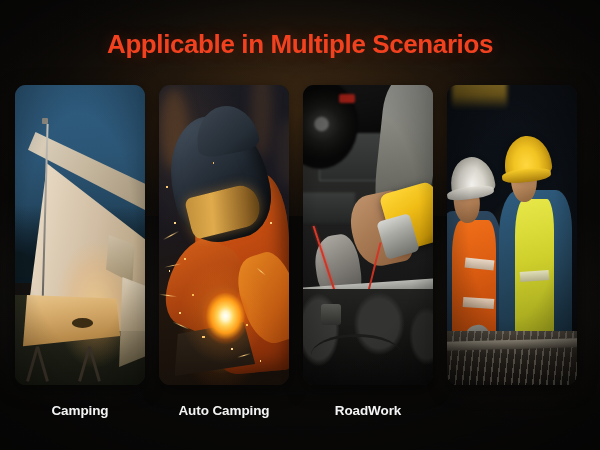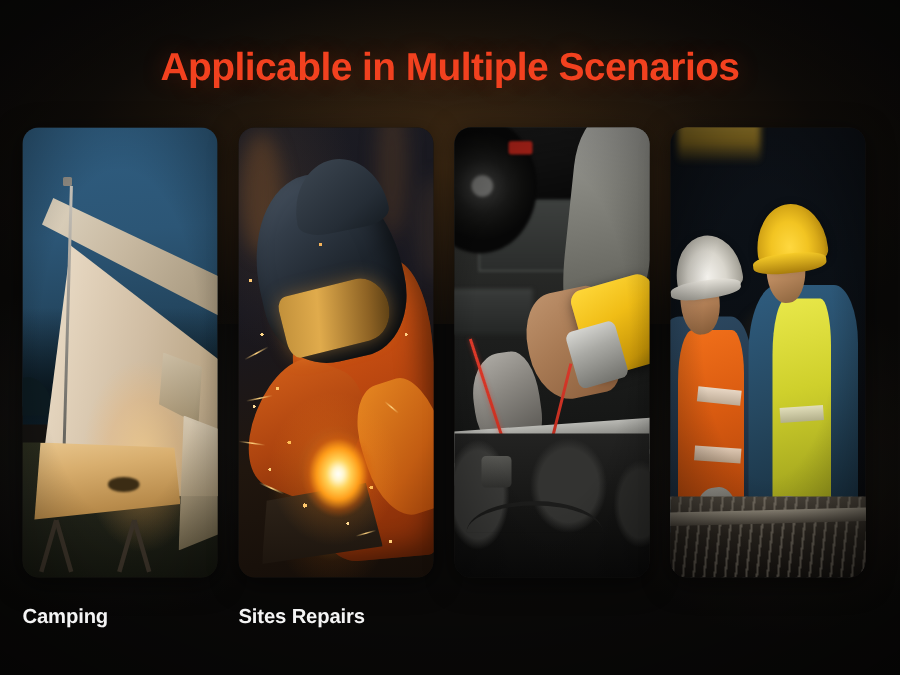--- a/index.html
+++ b/index.html
@@ -595,20 +595,21 @@
     position:absolute;
     top:399px; left:15px;
     width:570px; height:24px;
     display:flex;
     gap:14px;
     z-index:6;
   }
   .label {
     width:130px;
     flex:0 0 auto;
+    text-align:center;
     font-size:13.5px;
     font-weight:bold;
     color:#F4F4F4;
     letter-spacing:-0.1px;
     white-space:nowrap;
     line-height:24px;
   }
   .label.wide { font-size:13px; }
 </style>
 </head>
@@ -719,16 +720,17 @@
         <div class="rebar"></div>
         <div class="rebar-rail"></div>
         <div class="road-vig"></div>
       </div>
     </div>
 
   </div>
 
   <div id="labels">
     <div class="label">Camping</div>
-    <div class="label">Sites Repairs</div>
+    <div class="label">Auto Camping</div>
+    <div class="label">RoadWork</div>
   </div>
 
 </div>
 
 </body></html>

